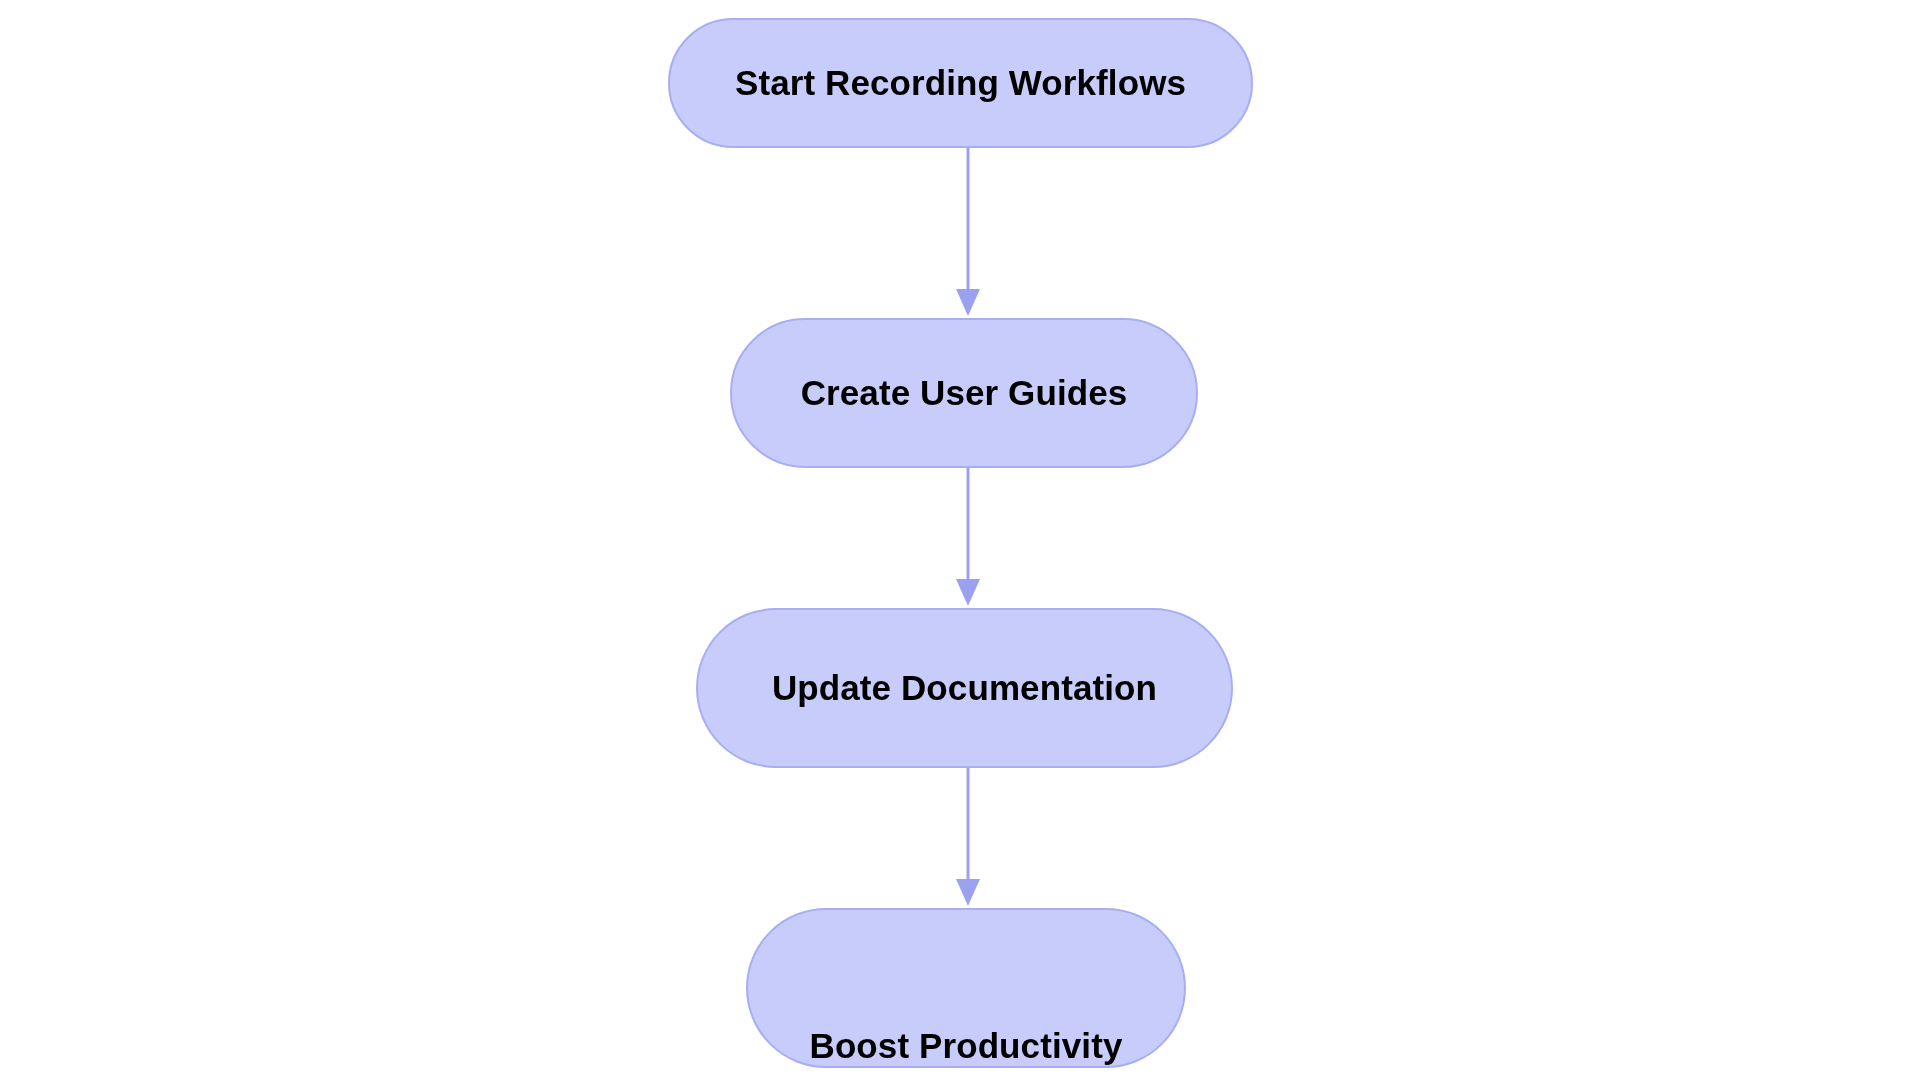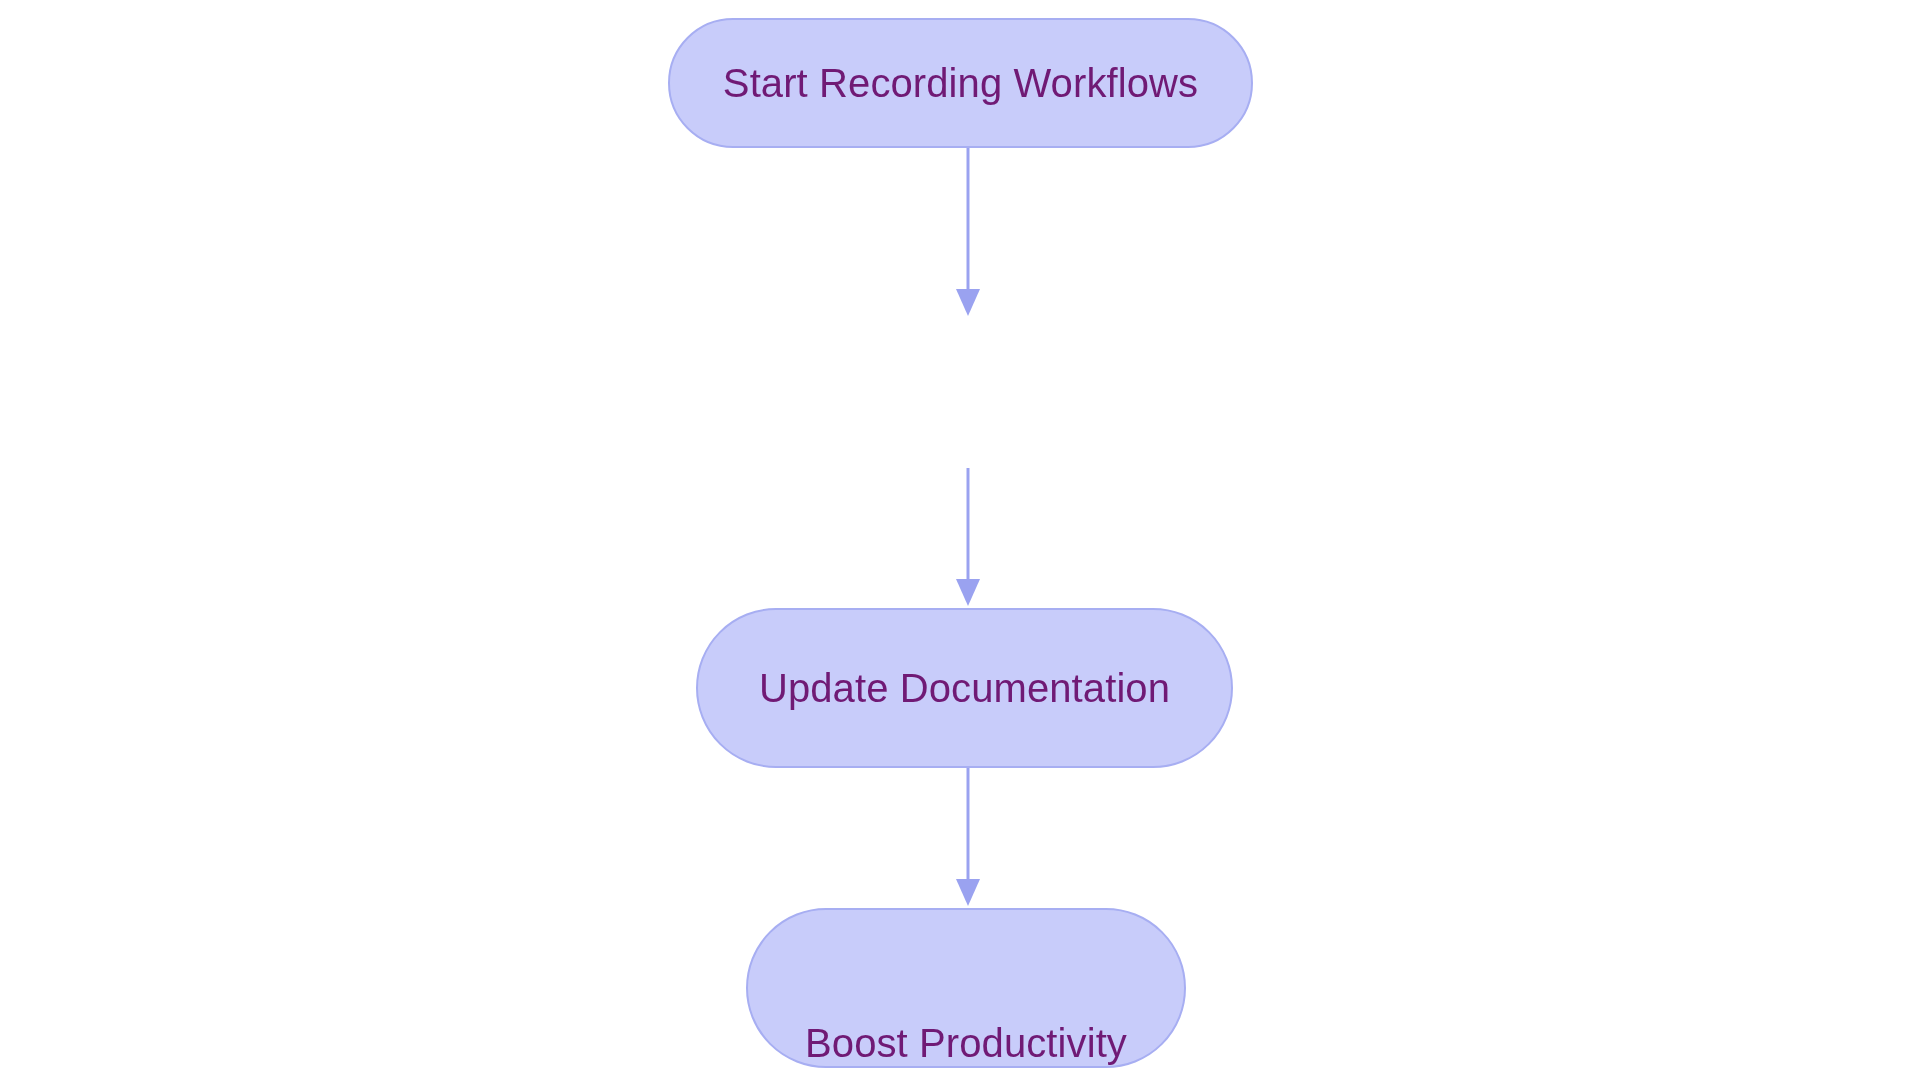--- a/index.html
+++ b/index.html
@@ -48,24 +48,24 @@
     display: flex;
     align-items: center;
     justify-content: center;
     background: #c8ccfa;
     border: 2px solid #a7aef2;
     border-radius: 999px;
     text-align: center;
   }
 
   .node-label {
-    color: #701a75;
+    color: #000000;
     font-family: "Liberation Sans", "DejaVu Sans", sans-serif;
-    font-size: 40px;
-    font-weight: 400;
+    font-size: 35px;
+    font-weight: 700;
     line-height: 1.15;
     letter-spacing: 0.1px;
     white-space: nowrap;
     user-select: none;
   }
 
   
   .node-1 { left: 668px;  top: 18px;   width: 585px; height: 130px; }
   .node-2 { left: 730px;  top: 318px;  width: 468px; height: 150px; }
   .node-3 { left: 696px;  top: 608px;  width: 537px; height: 160px; }
@@ -96,20 +96,23 @@
       <line x1="968" y1="768" x2="968" y2="882" stroke="#9aa2f0" stroke-width="3" marker-end="url(#arrowhead)"></line>
     </g>
   </svg>
 
   <div id="node-layer">
 
     <div class="node node-1">
       <span class="node-label">Start Recording Workflows</span>
     </div>
 
+    <div class="node node-2">
+      <span class="node-label">Create User Guides</span>
+    </div>
 
     <div class="node node-3">
       <span class="node-label">Update Documentation</span>
     </div>
 
     <div class="node node-4">
       <span class="node-label">Boost Productivity</span>
     </div>
 
   </div>

